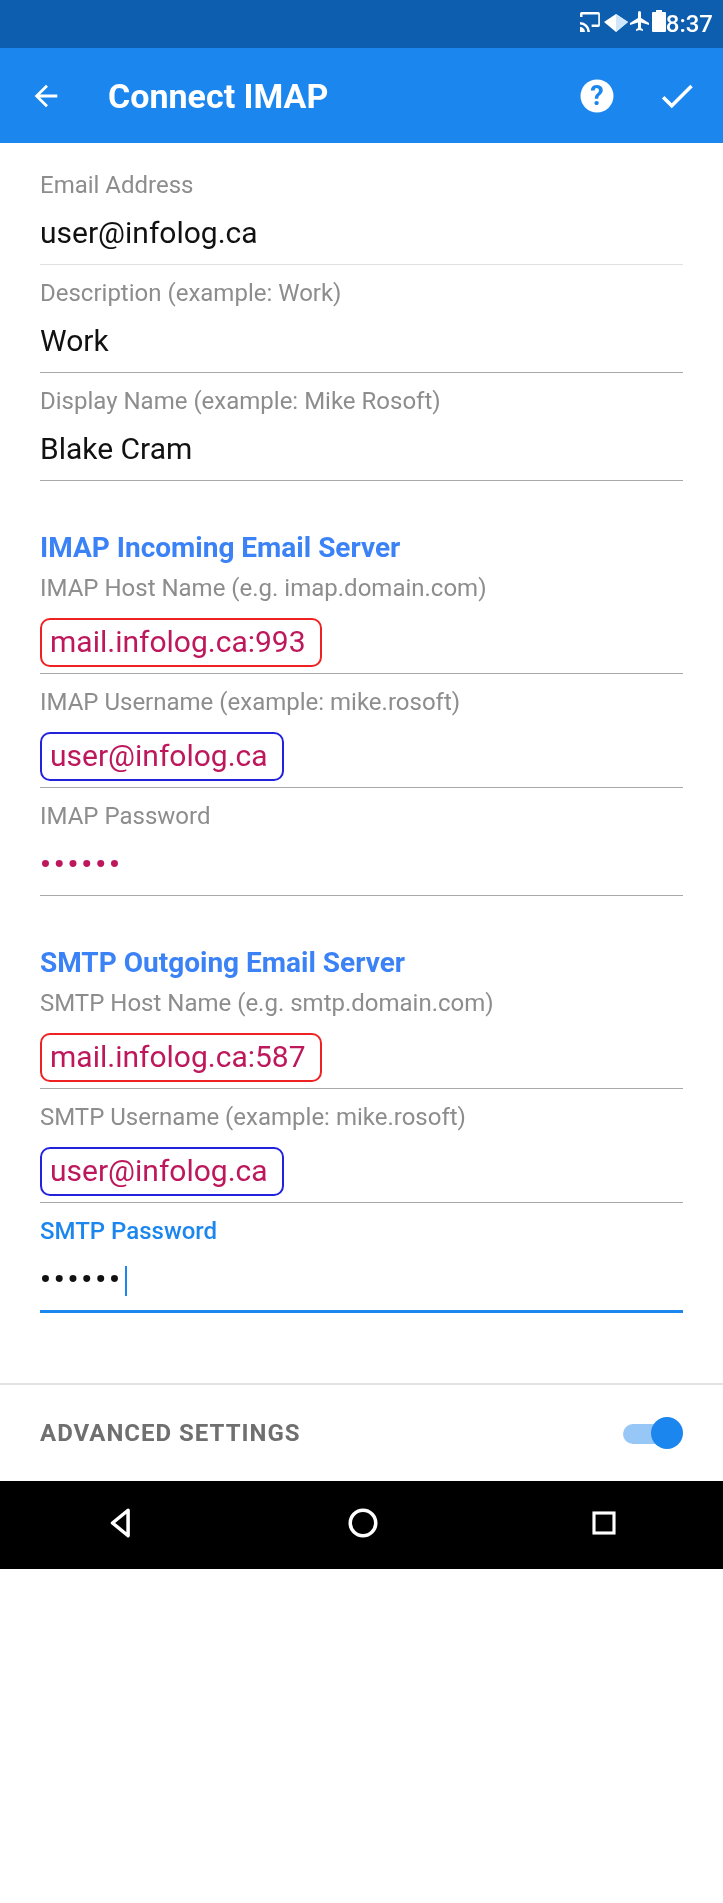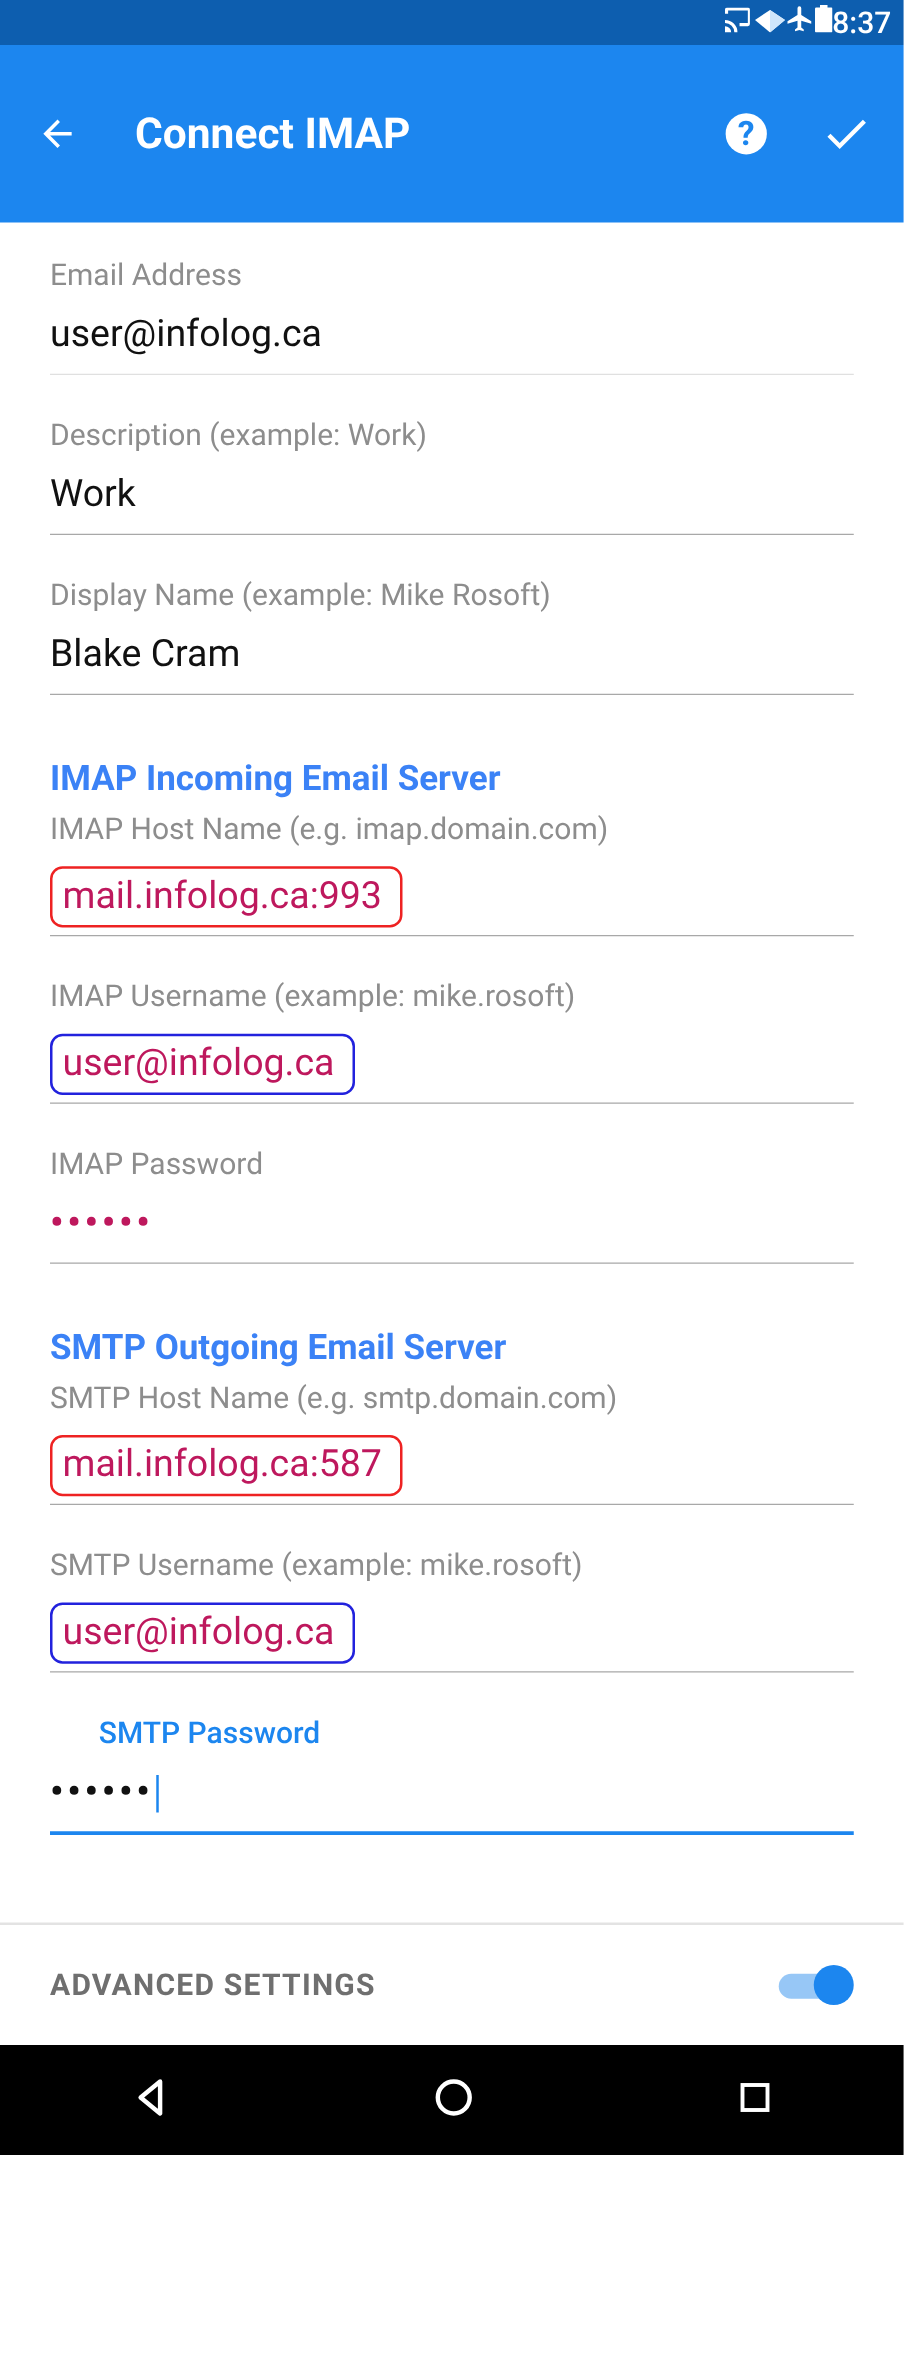--- a/index.html
+++ b/index.html
@@ -1,48 +1,48 @@
 <!DOCTYPE html>
 <html><head>
 <meta charset="utf-8">
 <style>
   * { box-sizing: border-box; margin: 0; padding: 0; }
   html, body { width: 723px; font-family: Roboto, "Helvetica Neue", Arial, sans-serif; background: #fff; }
   .status-bar {
-    height: 36px;
+    height: 48px;
     background: #0d5eaf;
     display: flex;
     justify-content: flex-end;
     align-items: center;
     padding: 0 10px;
     color: #fff;
     font-size: 24px;
     font-weight: 500;
   }
   .status-bar svg { fill: #fff; }
   .app-bar {
-    height: 142px;
+    height: 95px;
     background: #1c86ef;
     display: flex;
     align-items: center;
     padding: 0 24px;
     color: #fff;
   }
   .app-bar-title {
     flex: 1;
     font-size: 34px;
     font-weight: 700;
     margin-left: 40px;
   }
   .app-bar .iconbtn { width: 44px; height: 44px; display:flex; align-items:center; justify-content:center; }
   .app-bar svg { fill: #fff; }
   .app-bar .spacer { width: 36px; }
   .screen { background:#fff; }
   .form { padding: 28px 40px 28px 40px; }
-  .field { margin-bottom: 34px; }
+  .field { margin-bottom: 14px; }
   .field-label {
     font-size: 24px;
     color: #8d8d8d;
     margin-bottom: 10px;
   }
   .field-input {
     width: 100%;
     font-size: 30px;
     color: #111;
     border: none;
@@ -64,21 +64,21 @@
   }
   .tight .field-label { margin-top: 6px; }
   .boxed {
     display: inline-block;
     padding: 4px 14px 6px 8px;
     border-radius: 10px;
     margin-bottom: -8px;
   }
   .box-red { border: 2px solid #e22; }
   .box-blue { border: 2px solid #22d; }
-  .field-active .field-label { color:#1c86ef; font-weight:500;margin-left:39px; }
+  .field-active .field-label { color:#1c86ef; font-weight:500; }
   .field-active .field-input {
     border-bottom: 3px solid #1c86ef;
   }
   .cursor {
     display:inline-block;
     width:2px; height:30px;
     background:#1c86ef;
     vertical-align:middle;
     margin-left:2px;
   }

